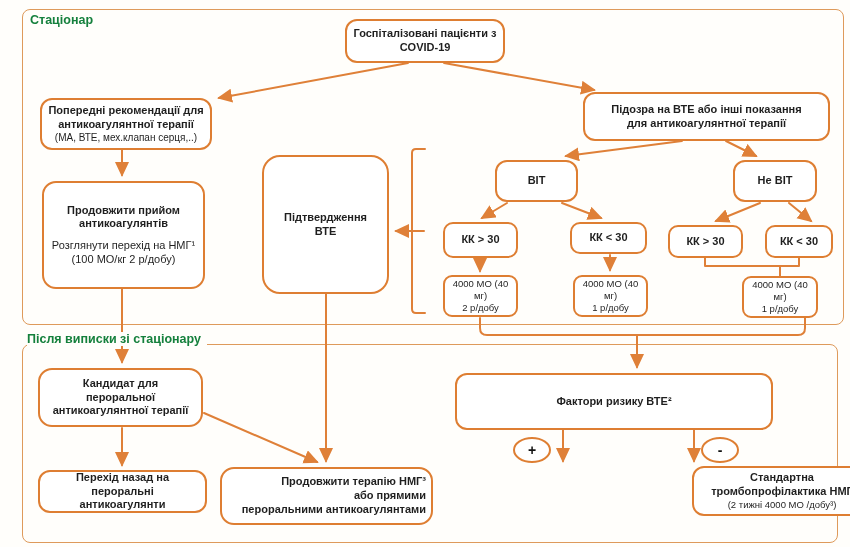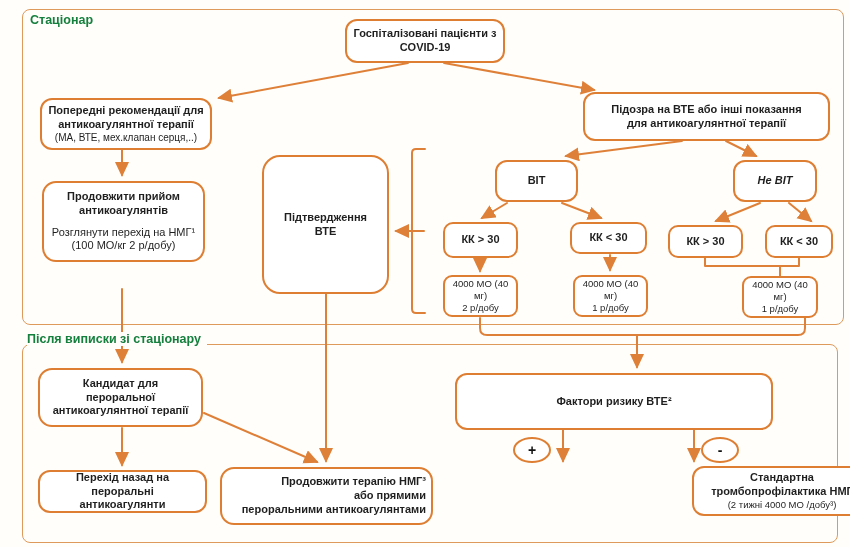--- a/index.html
+++ b/index.html
@@ -96,40 +96,40 @@
     <span class="b fs11">Госпіталізовані пацієнти з</span>
     <span class="b fs11">COVID-19</span>
   </div>
 
   <div class="node" style="left:40px;top:98px;width:172px;height:52px;">
     <span class="b fs105">Попередні рекомендації для</span>
     <span class="b fs105">антикоагулянтної терапії</span>
     <span class="fs10">(МА, ВТЕ, мех.клапан серця,..)</span>
   </div>
 
-  <div class="node round14" style="left:42px;top:181px;width:163px;height:81px;">
+  <div class="node round14" style="left:42px;top:181px;width:163px;height:108px;">
     <span class="b fs11">Продовжити прийом</span>
     <span class="b fs11">антикоагулянтів</span>
     <span class="fs105 gap8">Розглянути перехід на НМГ¹</span>
     <span class="fs105">(100 МО/кг 2 р/добу)</span>
   </div>
 
   <div class="node round16" style="left:262px;top:155px;width:127px;height:139px;padding:6px 22px;">
     <span class="b fs11">Підтвердження ВТЕ</span>
   </div>
 
   <div class="node" style="left:583px;top:92px;width:247px;height:49px;padding:4px 16px;">
     <span class="b fs11">Підозра на ВТЕ або інші показання для антикоагулянтної терапії</span>
   </div>
 
   <div class="node" style="left:495px;top:160px;width:83px;height:42px;">
     <span class="b fs11">ВІТ</span>
   </div>
 
-  <div class="node" style="left:733px;top:160px;width:84px;height:42px;font-style:italic;">
+  <div class="node" style="left:733px;top:160px;width:84px;height:42px;">
     <span class="b fs11">Не ВІТ</span>
   </div>
 
   <div class="node" style="left:443px;top:222px;width:75px;height:36px;border-radius:10px;">
     <span class="b fs105">КК &gt; 30</span>
   </div>
 
   <div class="node" style="left:570px;top:222px;width:77px;height:32px;border-radius:10px;">
     <span class="b fs105">КК &lt; 30</span>
   </div>

